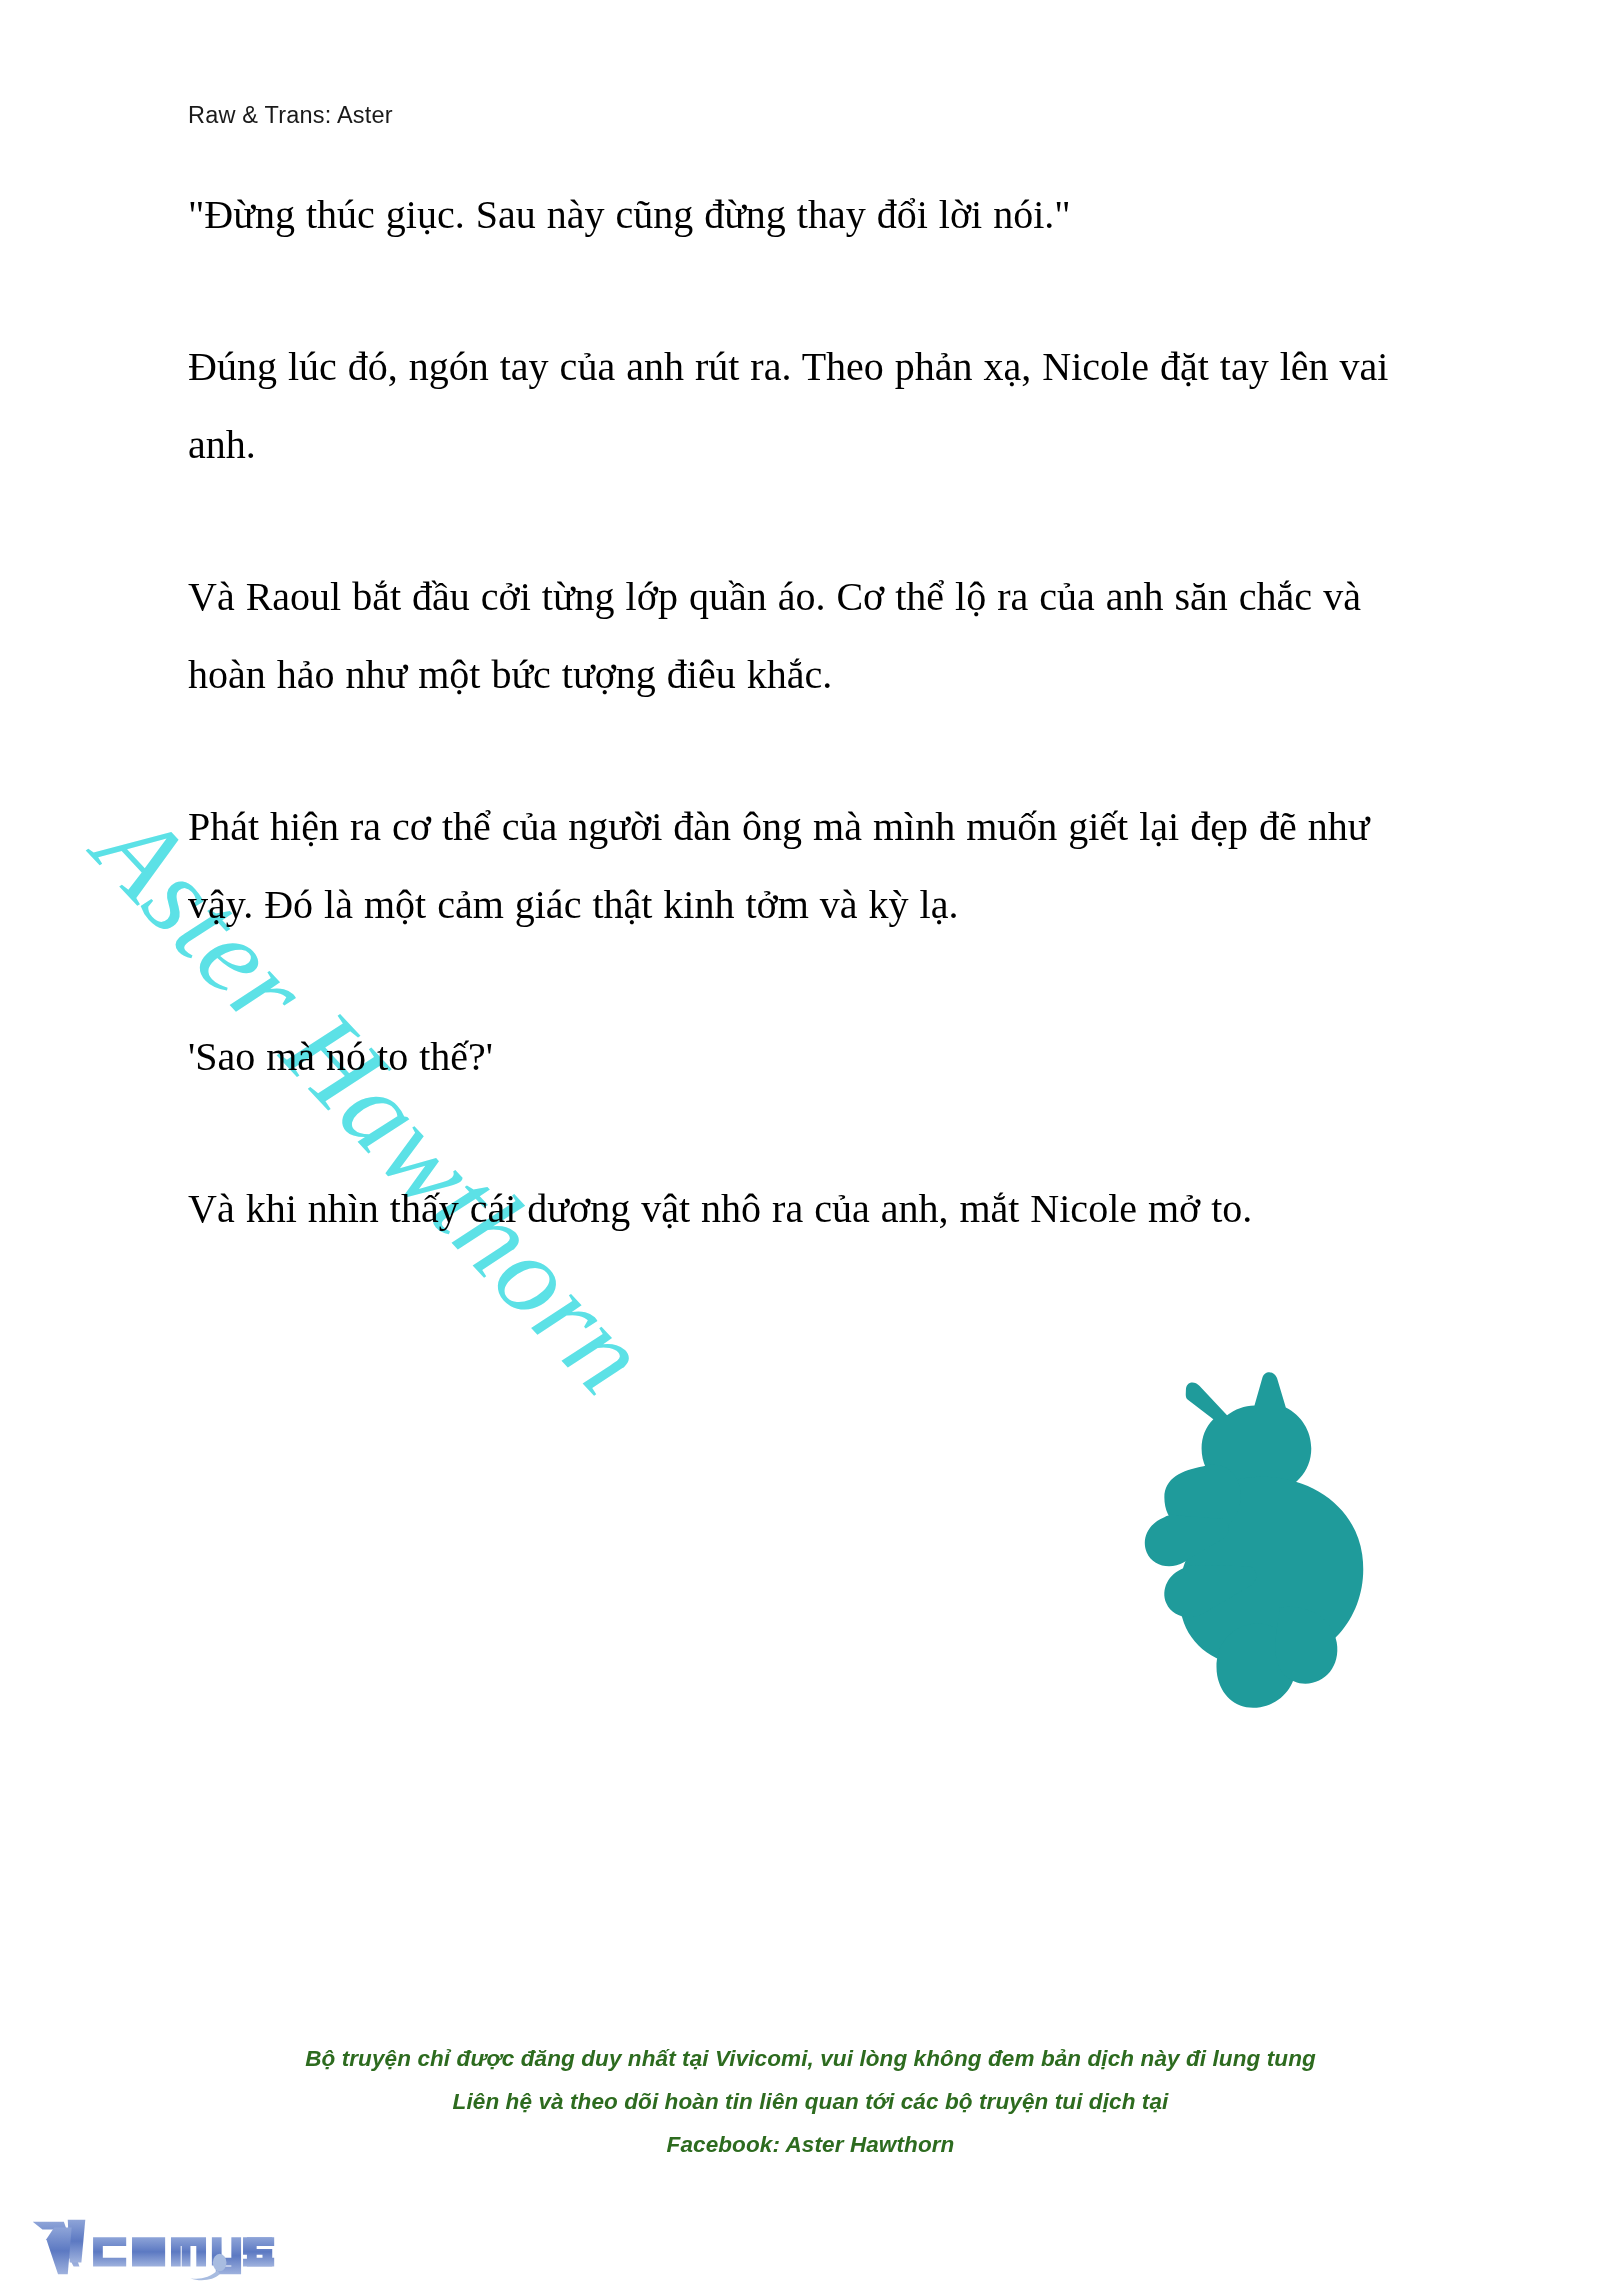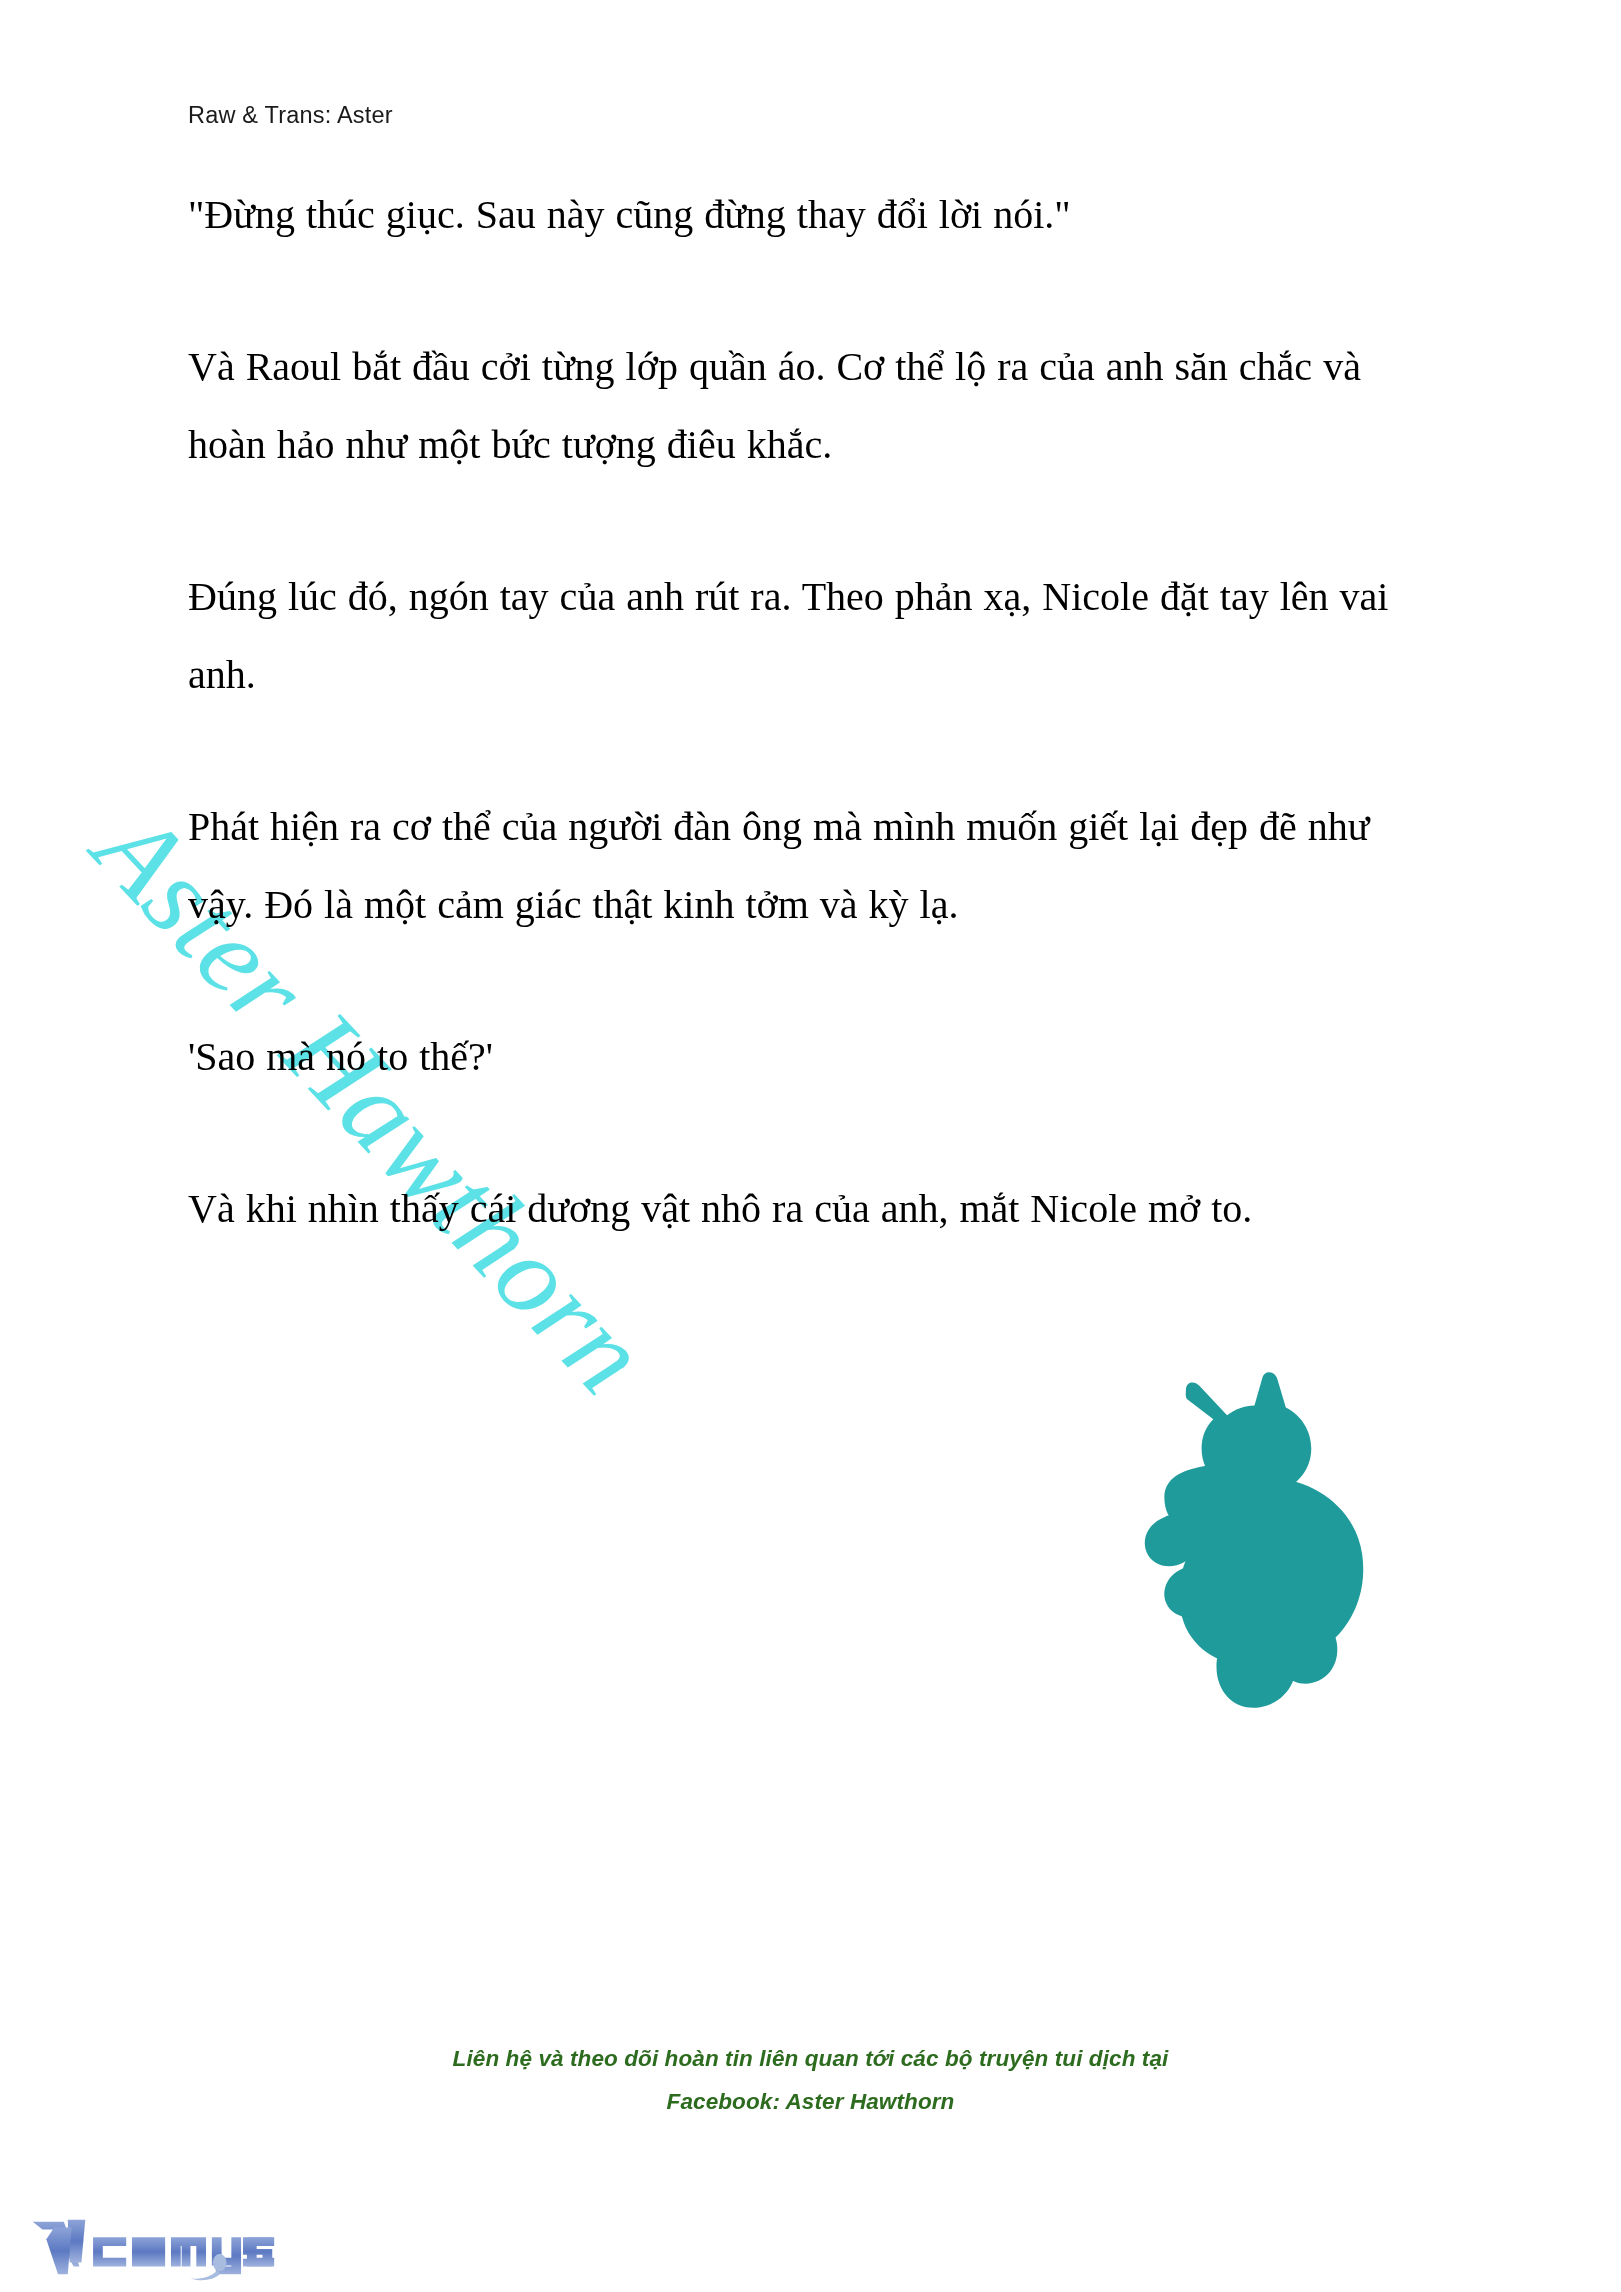--- a/index.html
+++ b/index.html
@@ -152,28 +152,29 @@
                  C204 346 186 332 182 310 C178 286 190 264 212 258 Z"></path>
 
         <path d="M246 240 C276 236 300 252 304 276 C308 300 292 318 272 318
                  C256 318 244 306 242 290 C240 272 244 256 246 240 Z"></path>
       </g>
     </svg>
   </div>
 
   <div class="body-copy">
     <p class="para">"Đừng thúc giục. Sau này cũng đừng thay đổi lời nói."</p>
+    <p class="para">Đúng lúc đó, ngón tay của anh rút ra. Theo phản xạ, Nicole đặt tay lên vai anh.</p>
     <p class="para">Và Raoul bắt đầu cởi từng lớp quần áo. Cơ thể lộ ra của anh săn chắc và hoàn hảo như một bức tượng điêu khắc.</p>
-    <p class="para">Đúng lúc đó, ngón tay của anh rút ra. Theo phản xạ, Nicole đặt tay lên vai anh.</p>
     <p class="para">Phát hiện ra cơ thể của người đàn ông mà mình muốn giết lại đẹp đẽ như vậy. Đó là một cảm giác thật kinh tởm và kỳ lạ.</p>
     <p class="para">'Sao mà nó to thế?'</p>
     <p class="para">Và khi nhìn thấy cái dương vật nhô ra của anh, mắt Nicole mở to.</p>
   </div>
 
   <div class="footer">
+    <div class="footer-line">Bộ truyện chỉ được đăng duy nhất tại Vivicomi, vui lòng không đem bản dịch này đi lung tung</div>
     <div class="footer-line">Liên hệ và theo dõi hoàn tin liên quan tới các bộ truyện tui dịch tại</div>
     <div class="footer-line">Facebook: Aster Hawthorn</div>
   </div>
 
   <div class="brand-logo">
     <svg viewBox="0 0 260 76" xmlns="http://www.w3.org/2000/svg">
       <defs>
         <linearGradient id="lg" x1="0" y1="0" x2="0" y2="1">
           <stop offset="0" stop-color="#8ea4d8"></stop>
           <stop offset="0.5" stop-color="#5c79c2"></stop>

